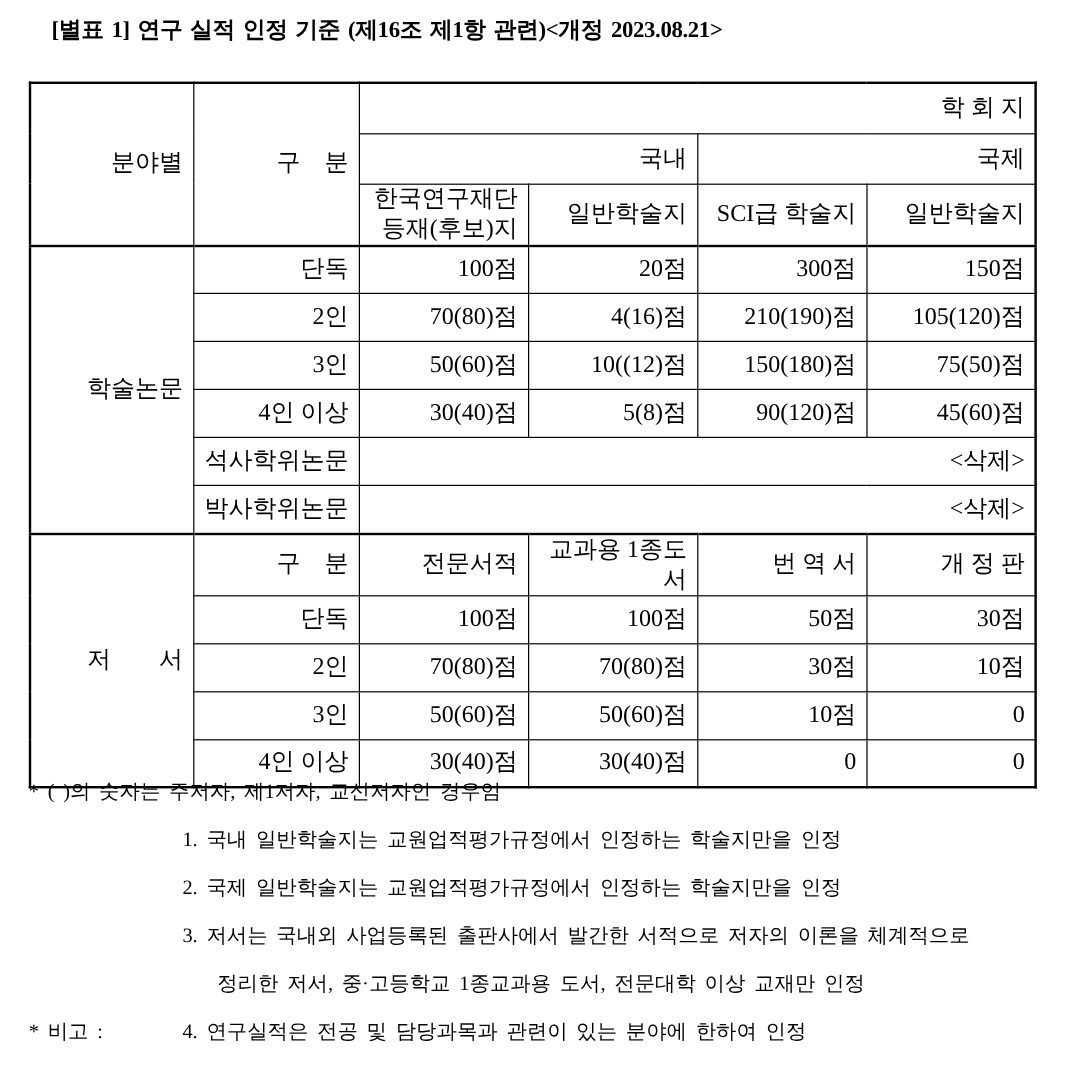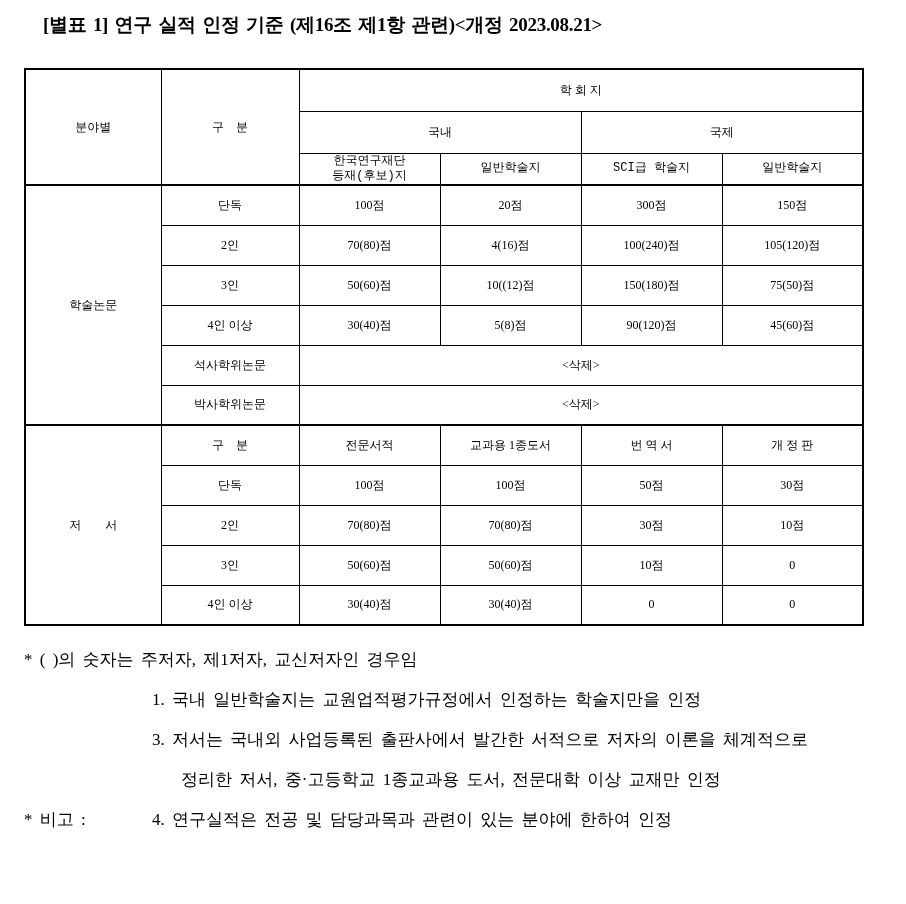--- a/index.html
+++ b/index.html
@@ -24,30 +24,30 @@
   table.criteria {
     position: absolute;
     top: 68px; left: 24px;
     width: 838px;
     border-collapse: collapse;
     table-layout: fixed;
     border: 2px solid #000;
   }
   table.criteria td {
     border: 1px solid #000;
-    text-align: center;
+    text-align: right;
     vertical-align: middle;
-    font-size: 12px;
-    padding: 0 19px;
+    font-size: 20px;
+    padding: 0 8px;
     white-space: pre-wrap;
     line-height: 1.25;
   }
   tr.hrow1 { height: 42px; }
   tr.hrow2 { height: 42px; }
-  tr.hrow3 { height: 32px; font-family: Liberation Mono, monospace; }
+  tr.hrow3 { height: 32px; }
   tr.brow  { height: 40px; }
   tr.section-start td { border-top: 2px solid #000; }
   .footnotes {
     position: absolute;
     top: 640px; left: 24px;
     width: 888px;
     font-size: 17px;
     line-height: 40px;
     word-spacing: 3px;
   }
@@ -100,21 +100,21 @@
       <td>단독</td>
       <td>100점</td>
       <td>20점</td>
       <td>300점</td>
       <td>150점</td>
     </tr>
     <tr class="brow">
       <td>2인</td>
       <td>70(80)점</td>
       <td>4(16)점</td>
-      <td>100(240)점</td>
+      <td>210(190)점</td>
       <td>105(120)점</td>
     </tr>
     <tr class="brow">
       <td>3인</td>
       <td>50(60)점</td>
       <td>10((12)점</td>
       <td>150(180)점</td>
       <td>75(50)점</td>
     </tr>
     <tr class="brow">
@@ -171,18 +171,19 @@
     </tr>
   </tbody>
 </table>
 
 <div class="footnotes">
   <div class="note1">* ( )의 숫자는 주저자, 제1저자, 교신저자인 경우임</div>
   <div class="bigo">
     <div class="bigo-prefix">* 비고 : </div>
     <div class="bigo-items">
       <div class="bigo-item">1. 국내 일반학술지는 교원업적평가규정에서 인정하는 학술지만을 인정</div>
+      <div class="bigo-item">2. 국제 일반학술지는 교원업적평가규정에서 인정하는 학술지만을 인정</div>
       <div class="bigo-item">3. 저서는 국내외 사업등록된 출판사에서 발간한 서적으로 저자의 이론을 체계적으로
 정리한 저서, 중·고등학교 1종교과용 도서, 전문대학 이상 교재만 인정</div>
       <div class="bigo-item">4. 연구실적은 전공 및 담당과목과 관련이 있는 분야에 한하여 인정</div>
     </div>
   </div>
 </div>
 
 </body></html>

